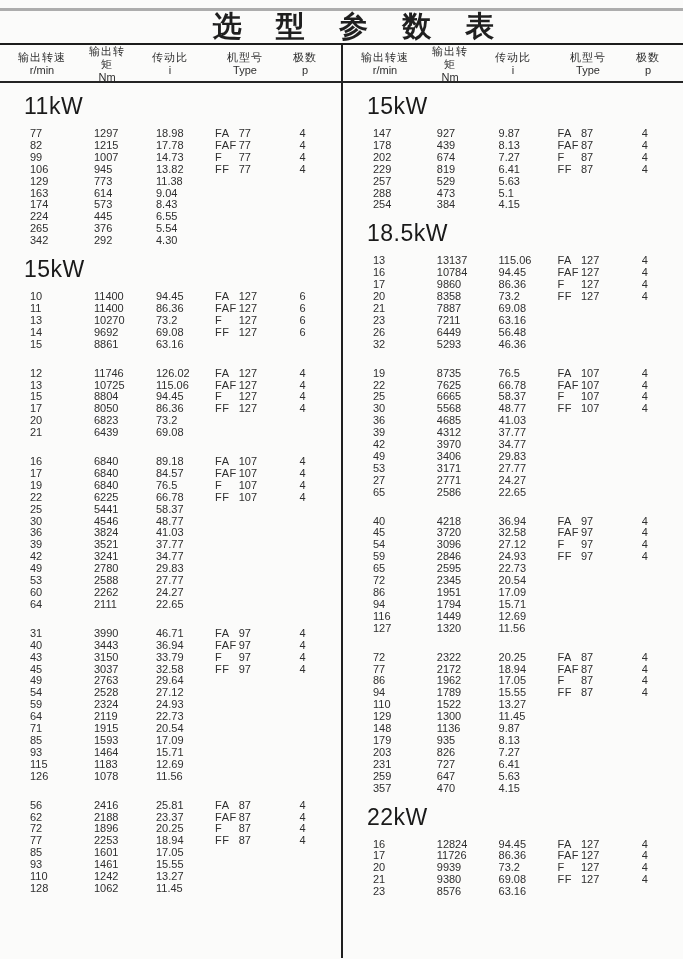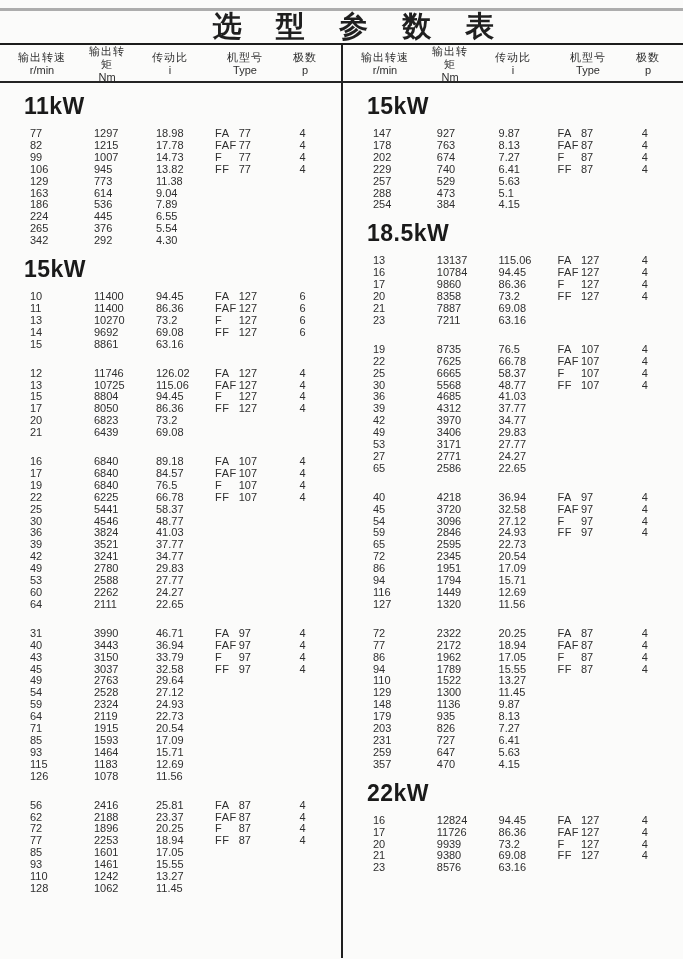--- a/index.html
+++ b/index.html
@@ -43,21 +43,21 @@
   .hc-speed  { width:84px; }
   .hc-torque { width:46px; }
   .hc-ratio  { width:80px; }
   .hc-type   { width:70px; }
   .hc-poles  { width:50px; }
 
   .body-half { padding-left:30px; box-sizing:border-box; overflow:hidden; }
 
   .section-heading {
     font-size:23px;
-    font-weight:bold;
+    font-weight:normal;
     line-height:26px;
     color:#1a1a1a;
     margin:10px 0 9px -6px;
     letter-spacing:0.5px;
   }
   .section-heading.gap-above { margin-top:9px; }
 
   .block + .block { margin-top:17px; }
 
   .trow { display:flex; font-size:11px; line-height:11.9px; white-space:nowrap; }
@@ -174,23 +174,23 @@
           </div>
           <div class="trow">
             <div class="c-speed">163</div>
             <div class="c-torque">614</div>
             <div class="c-ratio">9.04</div>
             <div class="c-model"></div>
             <div class="c-size"></div>
             <div class="c-poles"></div>
           </div>
           <div class="trow">
-            <div class="c-speed">186</div>
-            <div class="c-torque">536</div>
-            <div class="c-ratio">7.89</div>
+            <div class="c-speed">174</div>
+            <div class="c-torque">573</div>
+            <div class="c-ratio">8.43</div>
             <div class="c-model"></div>
             <div class="c-size"></div>
             <div class="c-poles"></div>
           </div>
           <div class="trow">
             <div class="c-speed">224</div>
             <div class="c-torque">445</div>
             <div class="c-ratio">6.55</div>
             <div class="c-model"></div>
             <div class="c-size"></div>
@@ -591,37 +591,37 @@
           <div class="trow">
             <div class="c-speed">147</div>
             <div class="c-torque">927</div>
             <div class="c-ratio">9.87</div>
             <div class="c-model">FA</div>
             <div class="c-size">87</div>
             <div class="c-poles">4</div>
           </div>
           <div class="trow">
             <div class="c-speed">178</div>
-            <div class="c-torque">763</div>
+            <div class="c-torque">439</div>
             <div class="c-ratio">8.13</div>
             <div class="c-model">FAF</div>
             <div class="c-size">87</div>
             <div class="c-poles">4</div>
           </div>
           <div class="trow">
             <div class="c-speed">202</div>
             <div class="c-torque">674</div>
             <div class="c-ratio">7.27</div>
             <div class="c-model">F</div>
             <div class="c-size">87</div>
             <div class="c-poles">4</div>
           </div>
           <div class="trow">
             <div class="c-speed">229</div>
-            <div class="c-torque">740</div>
+            <div class="c-torque">819</div>
             <div class="c-ratio">6.41</div>
             <div class="c-model">FF</div>
             <div class="c-size">87</div>
             <div class="c-poles">4</div>
           </div>
           <div class="trow">
             <div class="c-speed">257</div>
             <div class="c-torque">529</div>
             <div class="c-ratio">5.63</div>
             <div class="c-model"></div>
@@ -688,20 +688,36 @@
             <div class="c-poles"></div>
           </div>
           <div class="trow">
             <div class="c-speed">23</div>
             <div class="c-torque">7211</div>
             <div class="c-ratio">63.16</div>
             <div class="c-model"></div>
             <div class="c-size"></div>
             <div class="c-poles"></div>
           </div>
+          <div class="trow">
+            <div class="c-speed">26</div>
+            <div class="c-torque">6449</div>
+            <div class="c-ratio">56.48</div>
+            <div class="c-model"></div>
+            <div class="c-size"></div>
+            <div class="c-poles"></div>
+          </div>
+          <div class="trow">
+            <div class="c-speed">32</div>
+            <div class="c-torque">5293</div>
+            <div class="c-ratio">46.36</div>
+            <div class="c-model"></div>
+            <div class="c-size"></div>
+            <div class="c-poles"></div>
+          </div>
         </div>
         <div class="block">
           <div class="trow">
             <div class="c-speed">19</div>
             <div class="c-torque">8735</div>
             <div class="c-ratio">76.5</div>
             <div class="c-model">FA</div>
             <div class="c-size">107</div>
             <div class="c-poles">4</div>
           </div>

